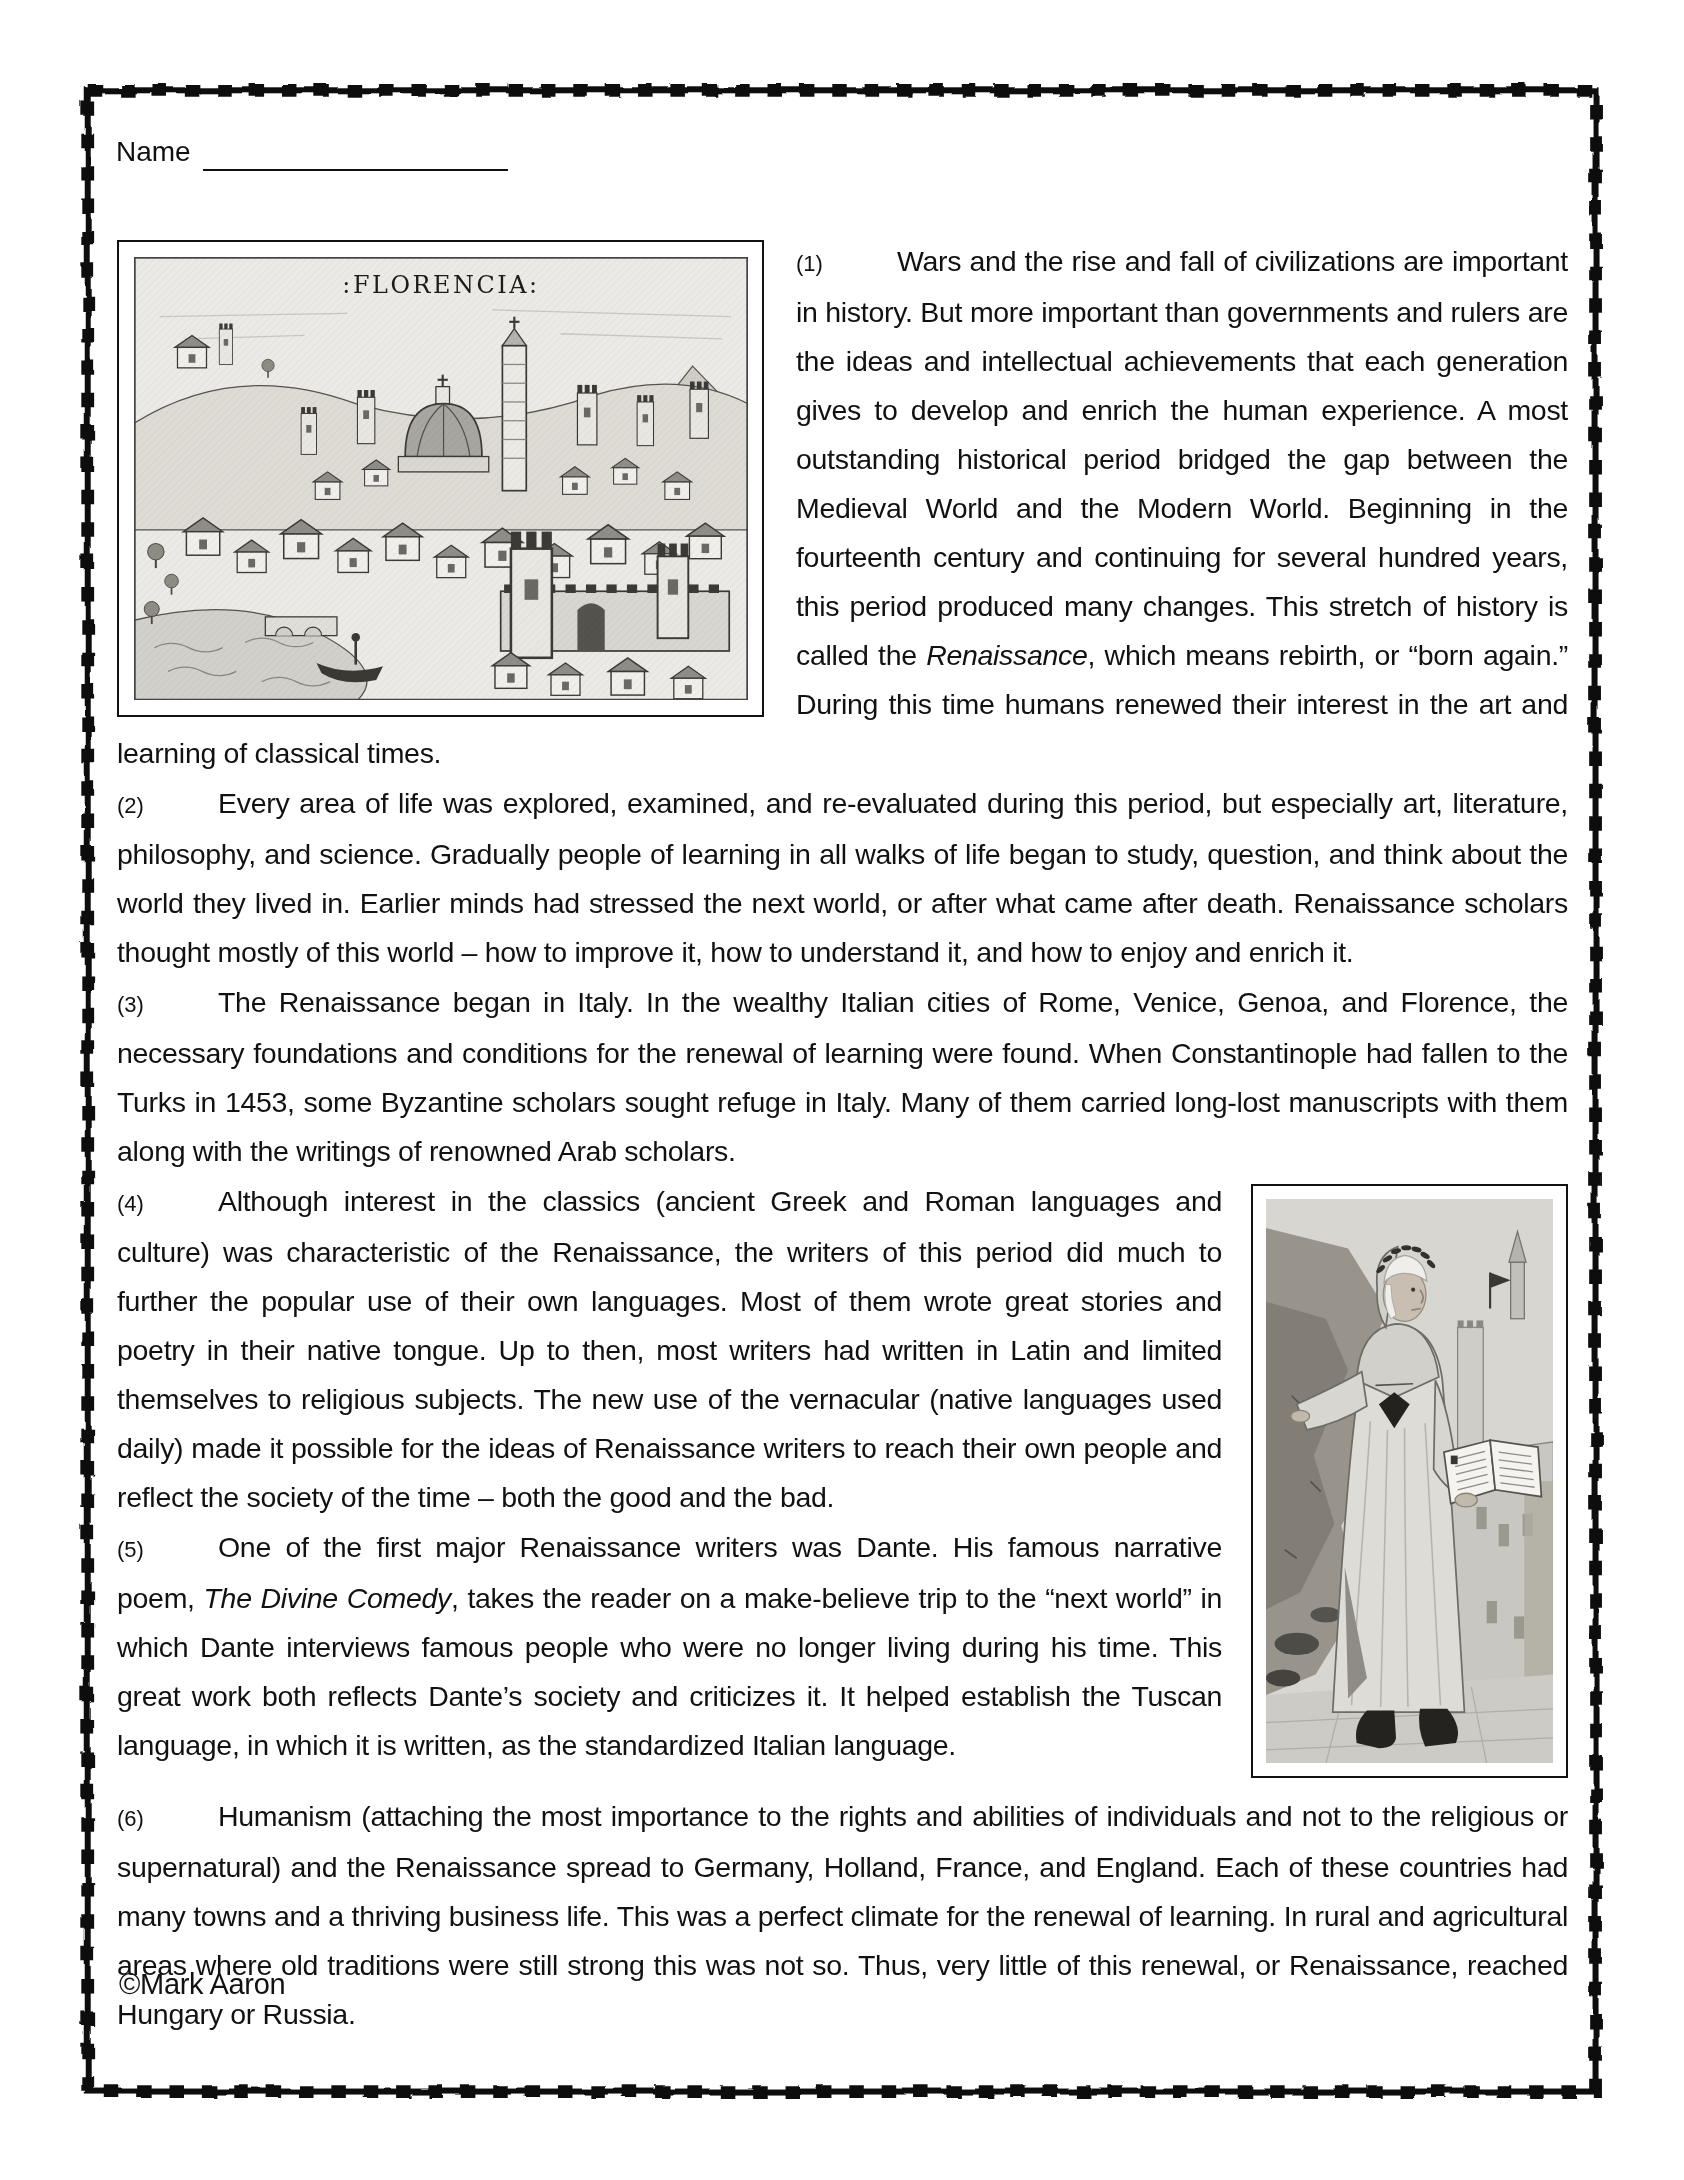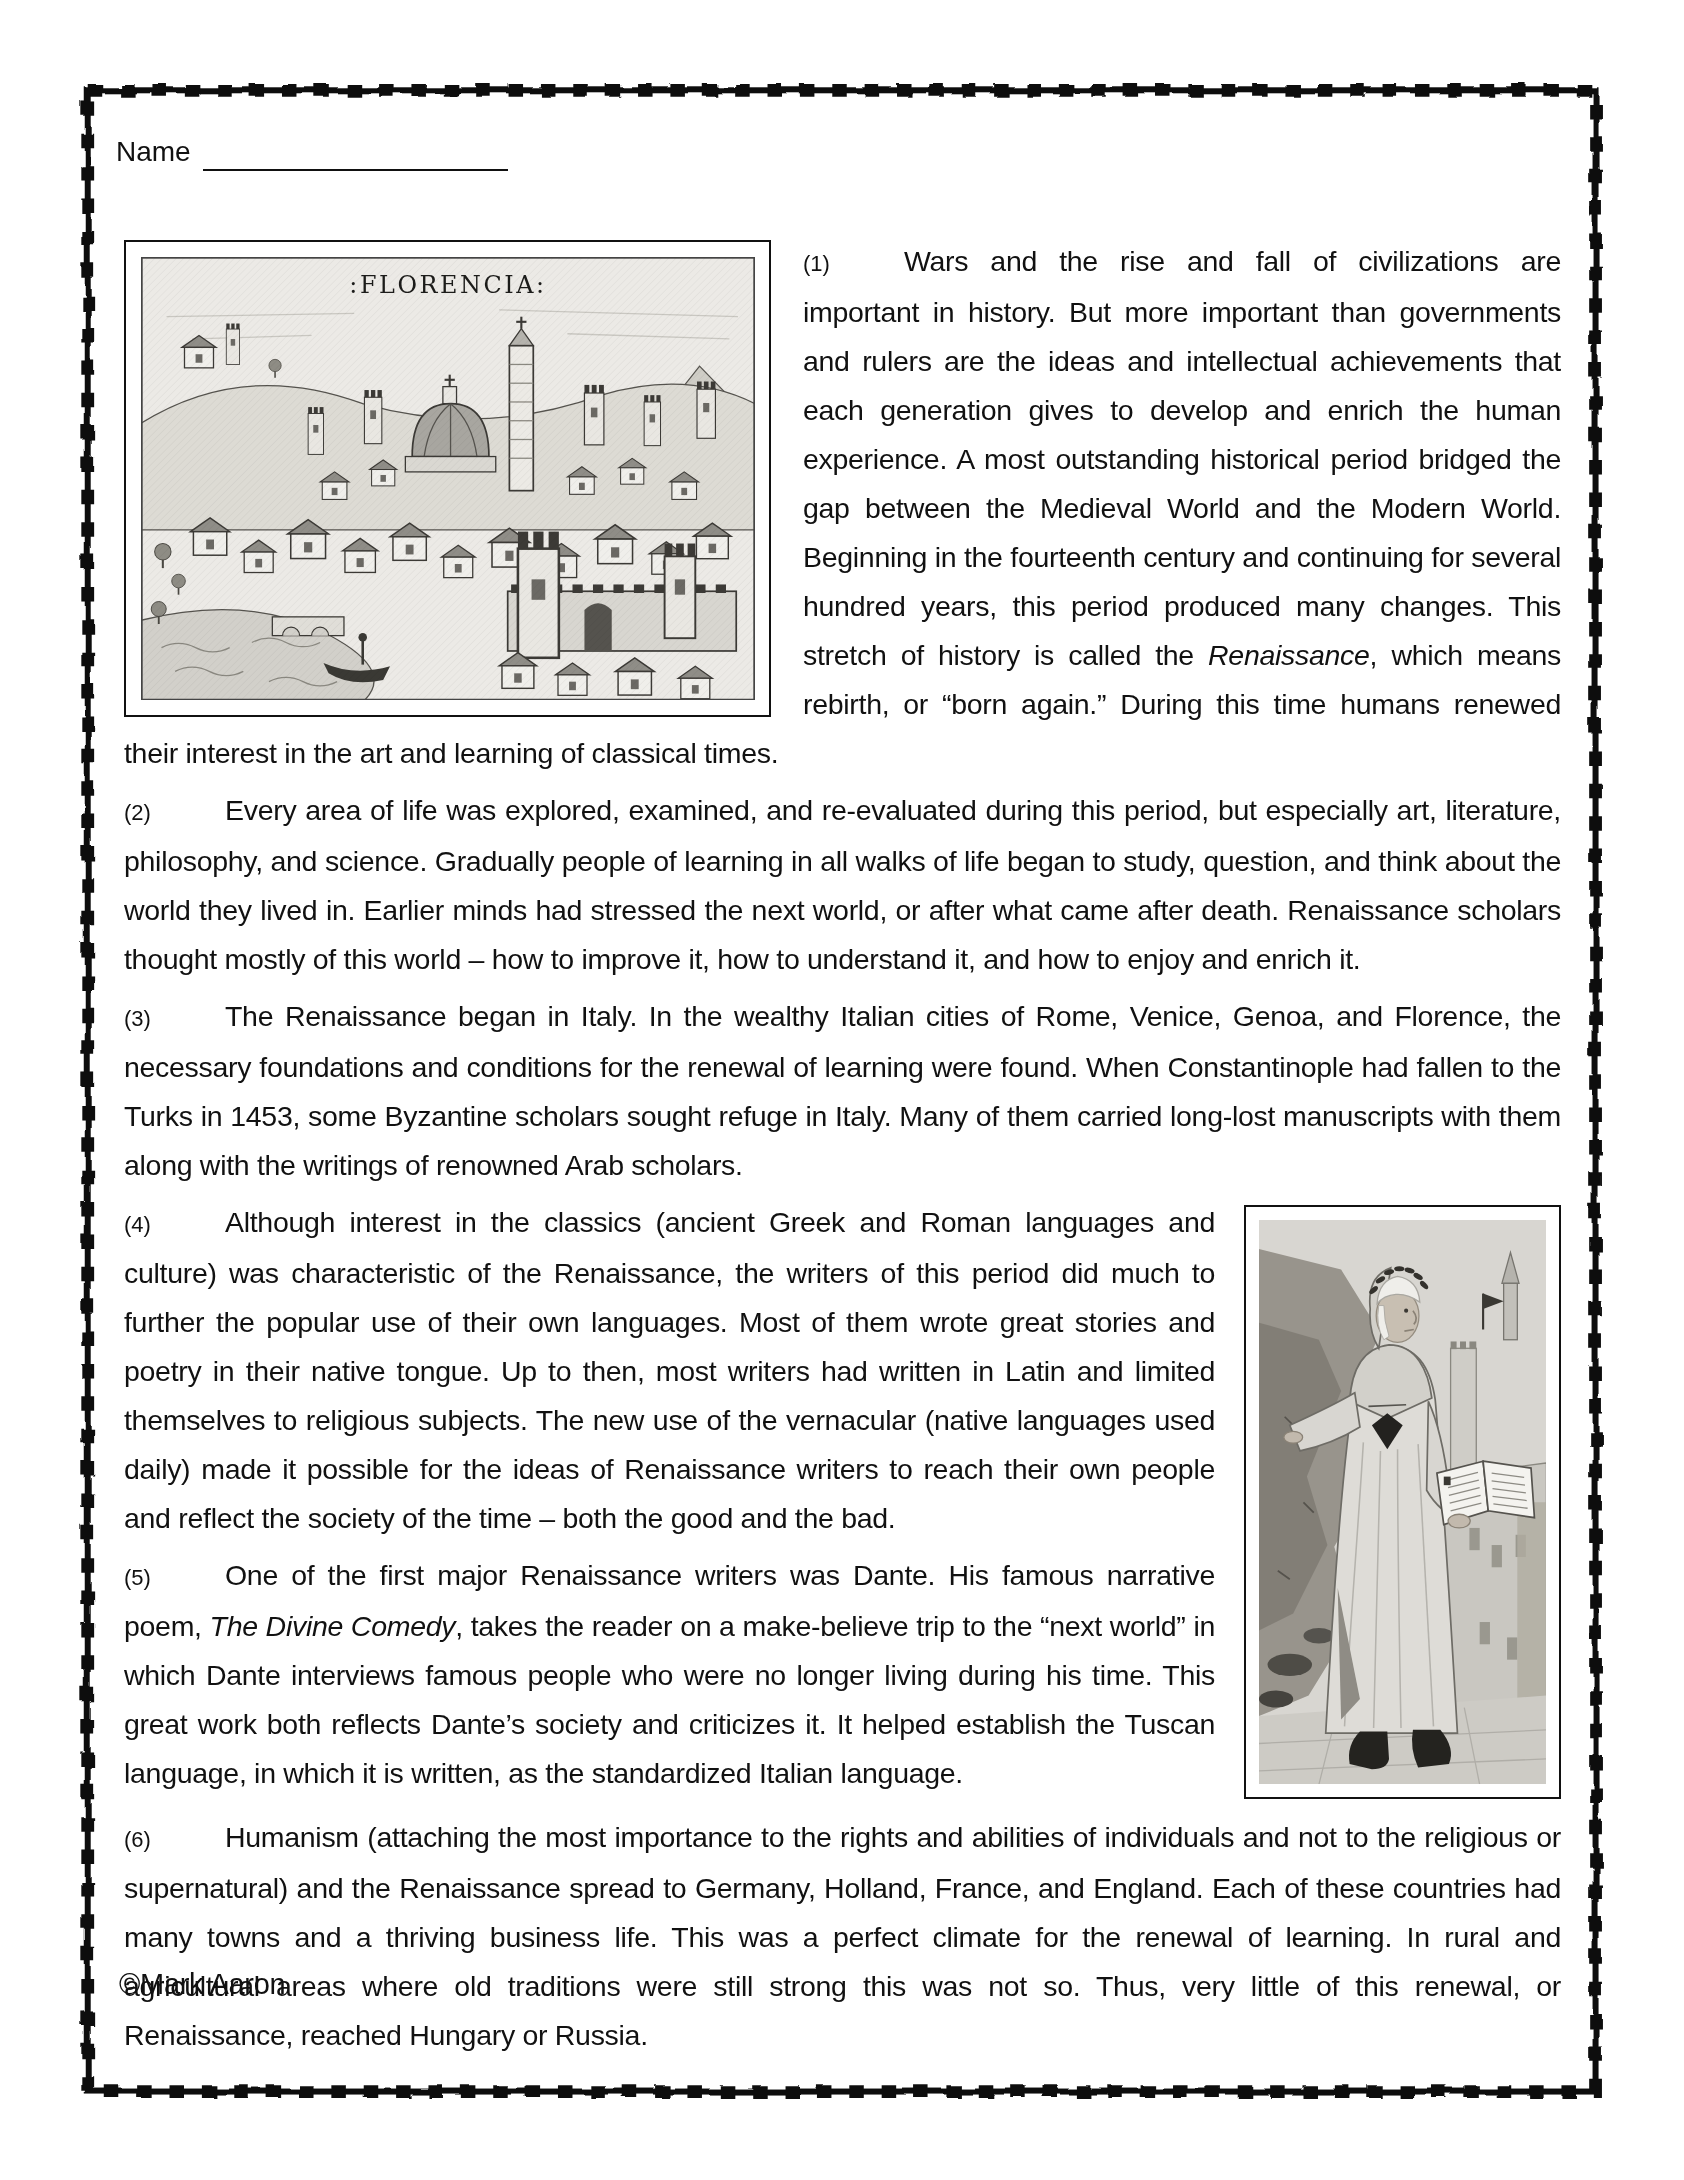--- a/index.html
+++ b/index.html
@@ -10,21 +10,21 @@
   .border-svg{position:absolute;left:0;top:0;width:1685px;height:2181px;pointer-events:none;}
   .sheet{position:absolute;left:116px;top:116px;width:1453px;}
   .header{display:flex;justify-content:space-between;align-items:flex-start;}
   .title{
     font-size:40px;font-weight:bold;letter-spacing:0.4px;line-height:1.1;
     border-bottom:3.4px solid #111;padding-bottom:2.6px;
   }
   .namefield{margin-top:17px;font-size:28px;display:flex;align-items:center;}
   .nameline{display:inline-block;width:305px;border-bottom:2.6px solid #111;height:36px;margin-left:12px;}
   .content{margin-top:66px;font-size:28.5px;line-height:49px;text-align:justify;letter-spacing:-0.3px;}
-  .para{margin:8px;}
+  .para{margin:1px;}
   .pnum{display:inline-block;width:101px;font-size:22px;letter-spacing:0;}
   .para-2{clear:left;}
   .para-6{clear:right;}
   .img-frame{border:2.6px solid #111;background:#fff;box-sizing:border-box;}
   .florence-frame{float:left;width:647px;padding:14.5px;margin:3.4px 32px 12px 0;}
   .dante-frame{float:right;width:317px;padding:12.8px;margin:6.8px 0 13.6px 29px;}
   .img-frame svg{display:block;width:100%;height:auto;}
   .footer{position:absolute;left:119px;top:1968px;font-size:29px;letter-spacing:-0.3px;}
 </style>
 </head>

